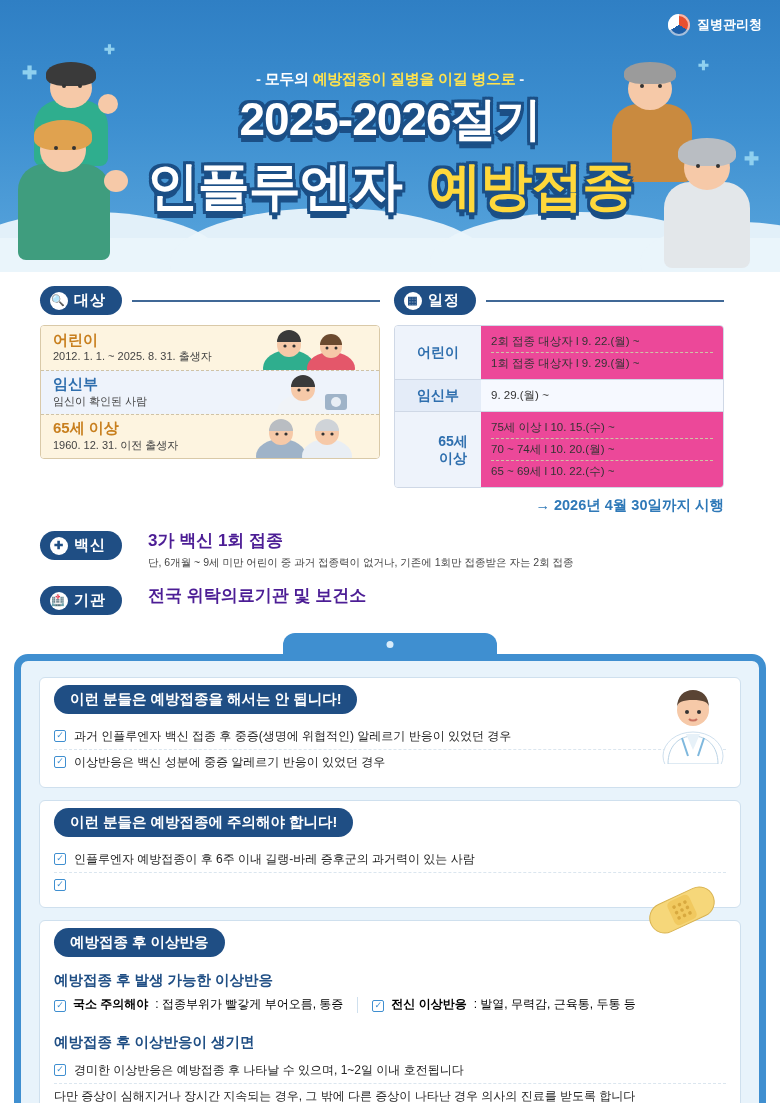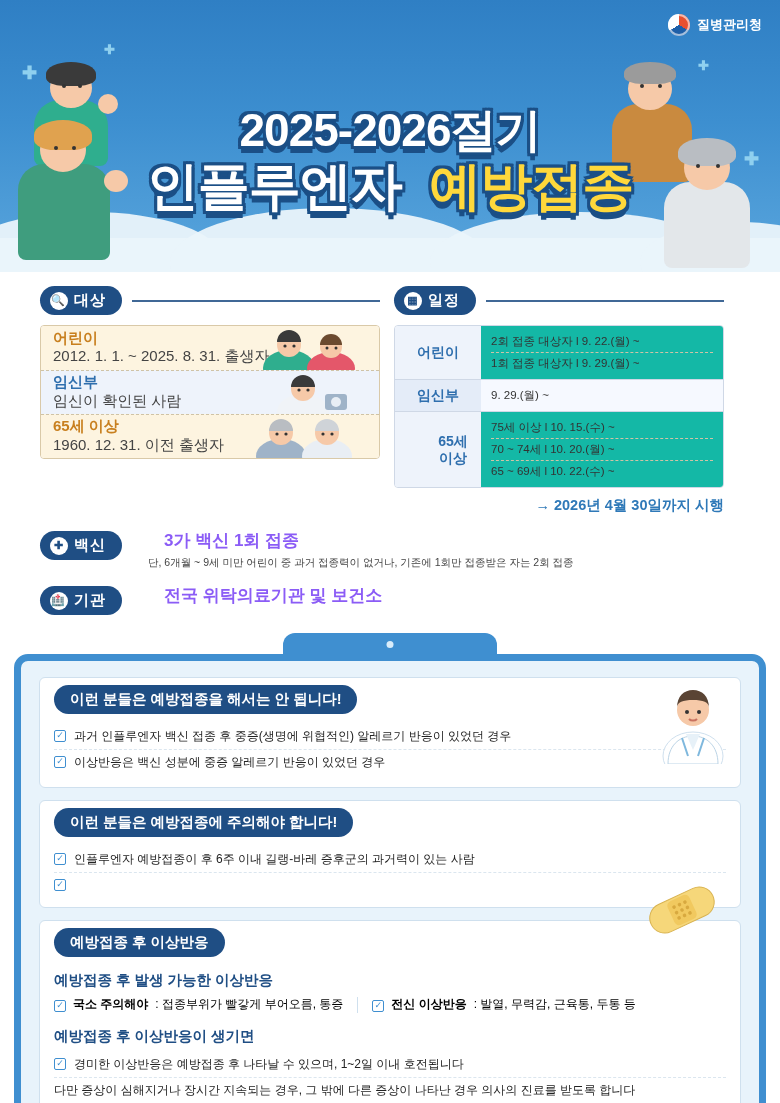--- a/index.html
+++ b/index.html
@@ -38,21 +38,21 @@
     background: conic-gradient(#e8502f 0deg 120deg, #1e5fa8 120deg 240deg, #ffffff 240deg 360deg);
     box-shadow: inset 0 0 0 2px rgba(255,255,255,.6);
   }
   .ribbon {
     position:absolute; top:70px; left:0; right:0; text-align:center; z-index:5;
     font-size:15px; color:#ffffff; font-weight:bold; letter-spacing:-.3px;
   }
   .ribbon .hl { color:#ffe34d; }
   .ribbon .dash { color:#ffffff; opacity:.9; }
   .title1 {
-    position:absolute; top:100px; left:0; right:0; text-align:center; z-index:5;
+    position:absolute; top:89px; left:0; right:0; text-align:center; z-index:5;
     font-size:46px; font-weight:bold; letter-spacing:-1px;
     color:#ffffff;
     text-shadow:
       -3px 0 0 #1b4f86, 3px 0 0 #1b4f86, 0 -3px 0 #1b4f86, 0 3px 0 #1b4f86,
       -3px -3px 0 #1b4f86, 3px -3px 0 #1b4f86, -3px 3px 0 #1b4f86, 3px 3px 0 #1b4f86,
       0 7px 0 #1b4f86;
   }
   .title2 {
     position:absolute; top:152px; left:0; right:0; text-align:center; z-index:5;
     font-size:52px; font-weight:bold; letter-spacing:-1px; white-space:nowrap;
@@ -98,43 +98,43 @@
 
   
   .tgt { margin-top:10px; border:1px solid #d9c9a8; border-radius:4px; overflow:hidden; position:relative;}
   .tgt-row { display:flex; align-items:center; height:44px; padding:0 12px; position:relative; }
   .tgt-row.r1 { background:#fdf4e0; }
   .tgt-row.r2 { background:#eef3fb; }
   .tgt-row.r3 { background:#fdf4e0; }
   .tgt-row + .tgt-row { border-top:1px dashed #cfc3a6; }
   .tgt-t { font-size:15px; font-weight:bold; color:#c87f1e; line-height:1.05; }
   .tgt-row.r2 .tgt-t { color:#2f6fae; }
-  .tgt-s { font-size:15px; color:#444; margin-top:2px; }
+  .tgt-s { font-size:11px; color:#444; margin-top:2px; }
   .tgt-illu { position:absolute; right:8px; bottom:0; height:42px; }
 
   
   .sch { margin-top:10px; border:1px solid #cfd8e6; border-radius:4px; overflow:hidden; }
   .sch-row { display:flex; align-items:stretch; }
   .sch-row + .sch-row { border-top:1px solid #cfd8e6; }
   .sch-l {
     width:86px; display:flex; align-items:center; justify-content:center;
     font-size:14px; font-weight:bold; color:#2f6fae; text-align:center; line-height:1.15;
     background:#eef3fb;
   }
-  .sch-r { flex:1; background:#14b8a6; padding:5px 10px; }
+  .sch-r { flex:1; background:#ec4899; padding:5px 10px; }
   .sch-r .ln { font-size:11.5px; color:#333; padding:3px 0; white-space:nowrap; }
   .sch-r .ln + .ln { border-top:1px dashed #cfc3a6; }
   .sch-row.alt .sch-l { background:#e4ecf8; }
   .sch-row.alt .sch-r { background:#f6f9ff; }
   .sch-note { margin-top:8px; text-align:right; font-size:14.5px; font-weight:bold; color:#2f79b8; }
 
   
   .vrow { display:flex; align-items:flex-start; gap:12px; padding:0 40px; margin-top:14px; }
   .vrow .pillwrap { padding-top:2px; width:96px; flex:none; }
-  .vtxt .vt { font-size:17px; font-weight:bold; color:#8b5cf6;margin-left:16px; }
+  .vtxt .vt { font-size:17px; font-weight:bold; color:#4c1d95; }
   .vtxt .vs { font-size:10.5px; color:#444; margin-top:4px; }
 
   
   .laptop { position:relative; margin:18px 14px 0 14px; }
   .notch {
     width:214px; height:22px; margin:0 auto; background:#3f8fd0;
     border-radius:12px 12px 0 0; position:relative; z-index:2;
   }
   .notch .dot { position:absolute; left:50%; top:8px; transform:translateX(-50%); width:7px;height:7px;border-radius:50%; background:#d8ecfa;}
   .screen {
@@ -212,20 +212,27 @@
     <div style="position:absolute;left:68px;top:34px;width:4px;height:4px;border-radius:50%;background:#333;"></div>
   </div>
   <div class="ch" style="right:6px;top:132px;width:130px;height:130px;">
     <div class="body-sh" style="left:20px;top:50px;width:86px;height:86px;background:#e3e7ea;"></div>
     <div class="head" style="left:40px;top:14px;width:46px;height:44px;"></div>
     <div class="hair" style="left:34px;top:6px;width:58px;height:28px;background:#b9bdc2;"></div>
     <div style="position:absolute;left:52px;top:32px;width:4px;height:4px;border-radius:50%;background:#333;"></div>
     <div style="position:absolute;left:72px;top:32px;width:4px;height:4px;border-radius:50%;background:#333;"></div>
   </div>
 
+  <div class="ribbon">
+    <span class="dash">-</span>
+    <span>모두의</span>
+    <span class="hl">예방접종이</span>
+    <span class="hl">질병을 이길 병으로</span>
+    <span class="dash">-</span>
+  </div>
   <div class="title1">2025-2026절기</div>
   <div class="title2">
     <span class="w">인플루엔자</span>
     <span class="y" style="margin-left:14px;">예방접종</span>
   </div>
 </div>
 
 <div class="main">
 
   <div class="cols">
@@ -424,21 +431,21 @@
           <span>: 접종부위가 빨갛게 부어오름, 통증</span>
         </span>
         <span class="sep"></span>
         <span class="cell">
           <span class="chk">✓</span>
           <span class="b">전신 이상반응</span>
           <span>: 발열, 무력감, 근육통, 두통 등</span>
         </span>
       </div>
 
-      <div class="sub" style="margin-top:14px;">예방접종 후 이상반응이 생기면</div>
+      <div class="sub" style="margin-top:20px;">예방접종 후 이상반응이 생기면</div>
       <div class="bullet" style="border:0;">
         <span class="chk">✓</span>
         <span>경미한 이상반응은 예방접종 후 나타날 수 있으며, 1~2일 이내 호전됩니다</span>
       </div>
       <div class="bullet">
 
         <span>다만 증상이 심해지거나 장시간 지속되는 경우, 그 밖에 다른 증상이 나타난 경우 의사의 진료를 받도록 합니다</span>
       </div>
     </div>
 

